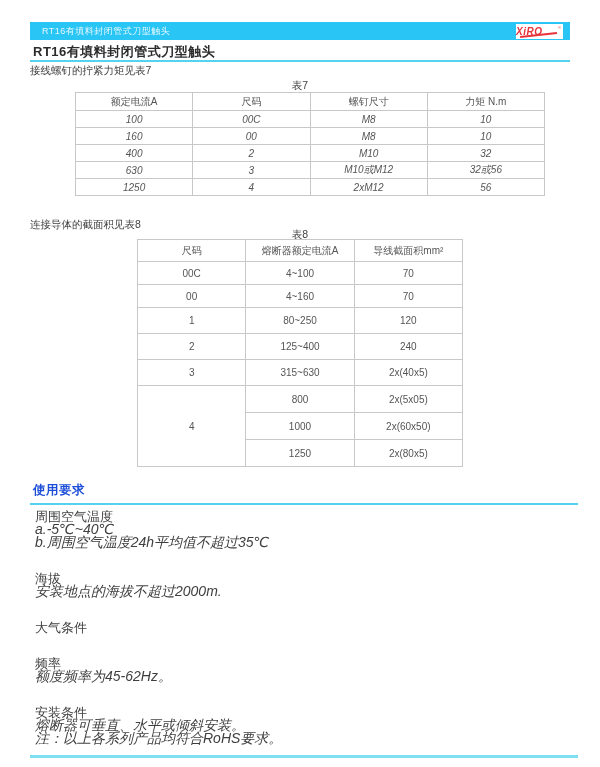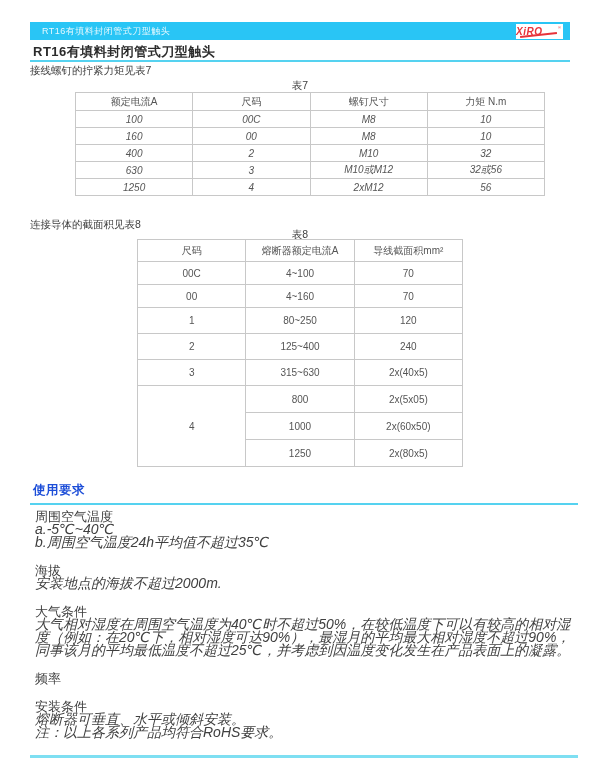--- a/index.html
+++ b/index.html
@@ -74,21 +74,21 @@
   .table8 .r-l td { height:27px;margin-top:21px; }
   
   .usage {
     position:absolute; left:30px; right:22px; top:482px;
   }
   .usage-heading {
     font-size:12.5px; font-weight:bold; color:#1d4ed8;
     padding-left:3px; margin-bottom:4px; letter-spacing:.5px;
   }
   .usage-rule { height:2px; background:#55d2f0; }
-  .usage-section { margin-top:15px; padding-left:5px; }
+  .usage-section { margin-top:23px; padding-left:5px; }
   .usage-section.first { margin-top:5px; }
   .usage-title { font-size:13px; color:#3f3f3f; line-height:13px; }
   .usage-line  { font-size:14px; color:#3f3f3f; line-height:13px;font-style:italic; }
   
   .bottom-rule {
     position:absolute; left:30px; right:22px; top:755px; height:3px;
     background:#7edff2;
   }
 </style>
 </head>
@@ -209,25 +209,25 @@
     <div class="usage-line">b.周围空气温度24h平均值不超过35℃</div>
   </div>
 
   <div class="usage-section">
     <div class="usage-title">海拔</div>
     <div class="usage-line">安装地点的海拔不超过2000m.</div>
   </div>
 
   <div class="usage-section">
     <div class="usage-title">大气条件</div>
-    <div class="usage-line">大气相对湿度在周围空气温度为40℃时不超过50%，在较低温度下可以有较高的相对湿度（例如：在20℃下，相对湿度可达90%），最湿月的平均最大相对湿度不超过90%，同事该月的平均最低温度不超过25℃，并考虑到因温度变化发生在产品表面上的凝露。</div>
   </div>
 
   <div class="usage-section">
     <div class="usage-title">频率</div>
+    <div class="usage-line">额度频率为45-62Hz。</div>
   </div>
 
   <div class="usage-section">
     <div class="usage-title">安装条件</div>
     <div class="usage-line">熔断器可垂直、水平或倾斜安装。</div>
     <div class="usage-line">注：以上各系列产品均符合RoHS要求。</div>
   </div>
 </div>
 
 <div class="bottom-rule"></div>

